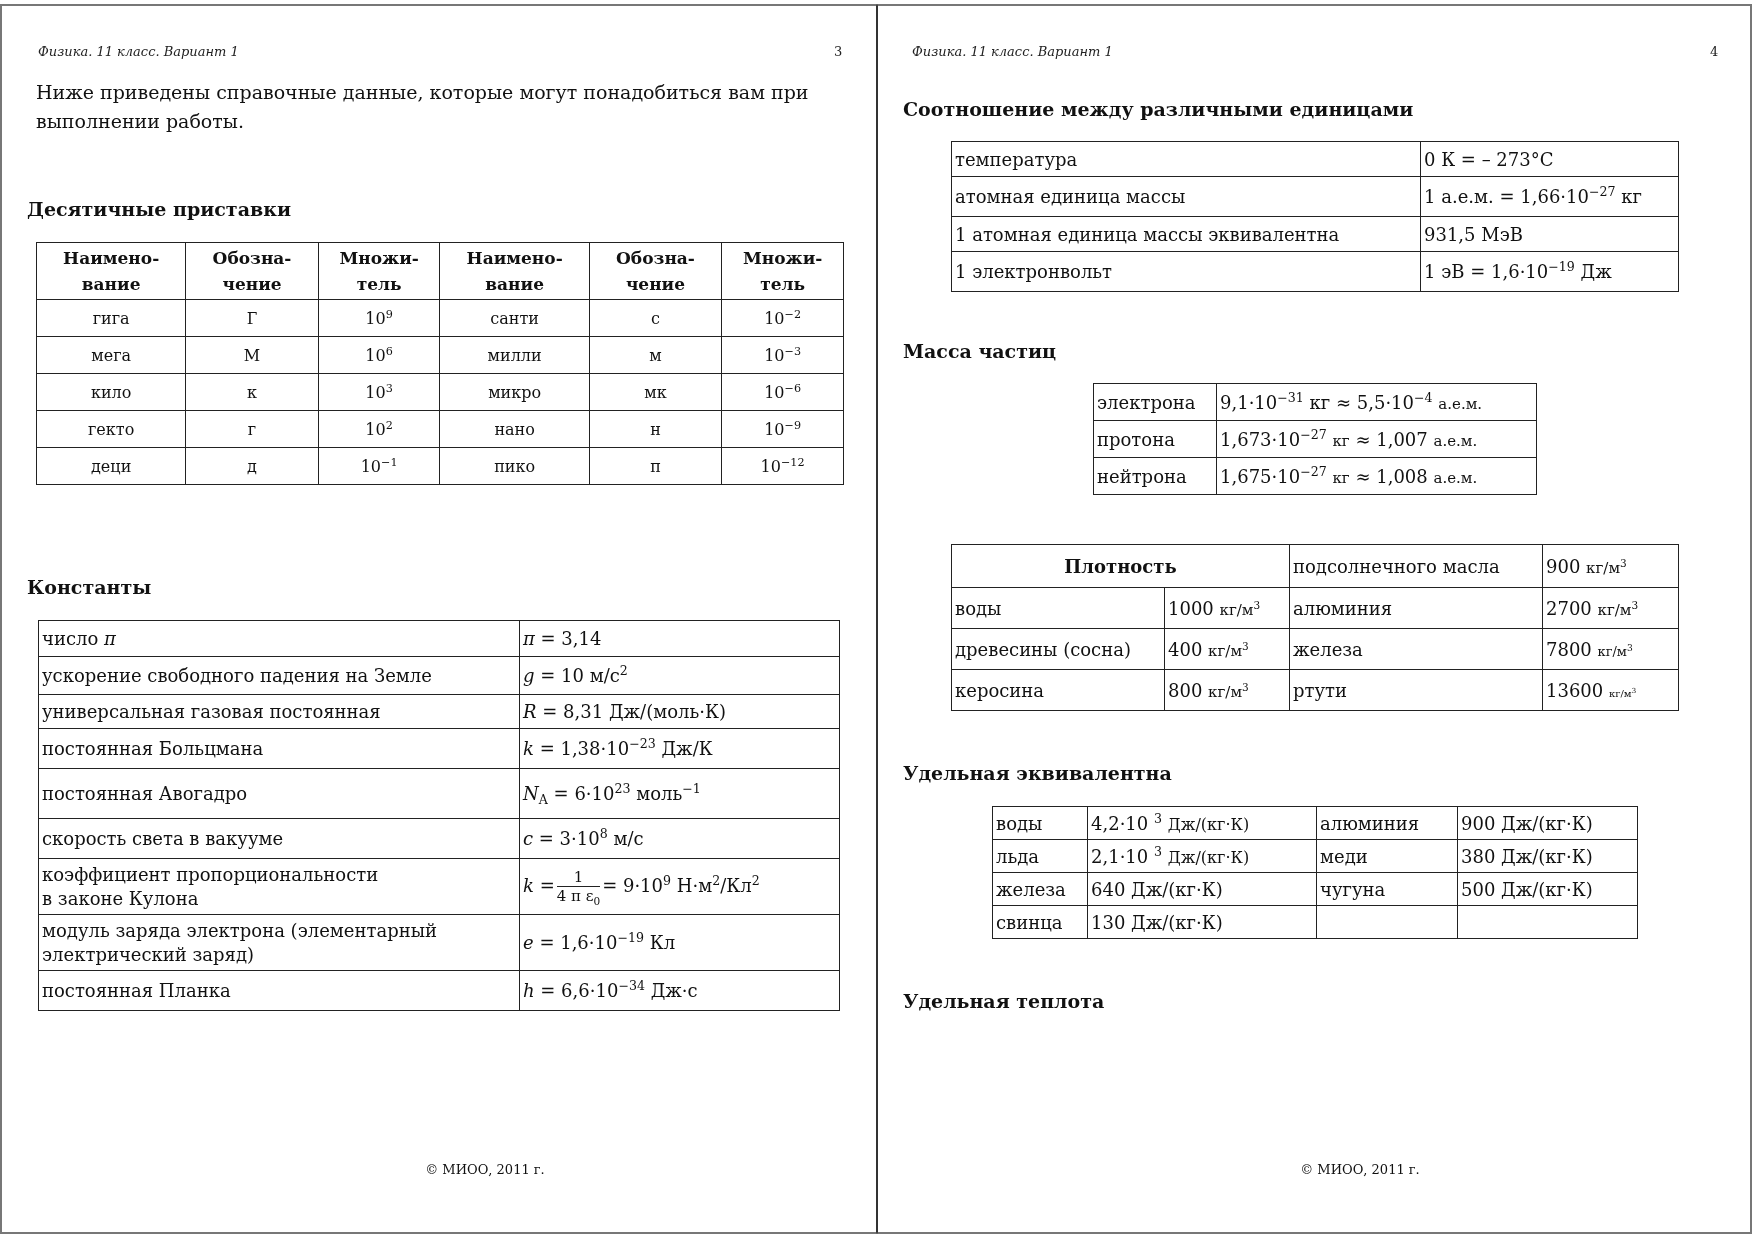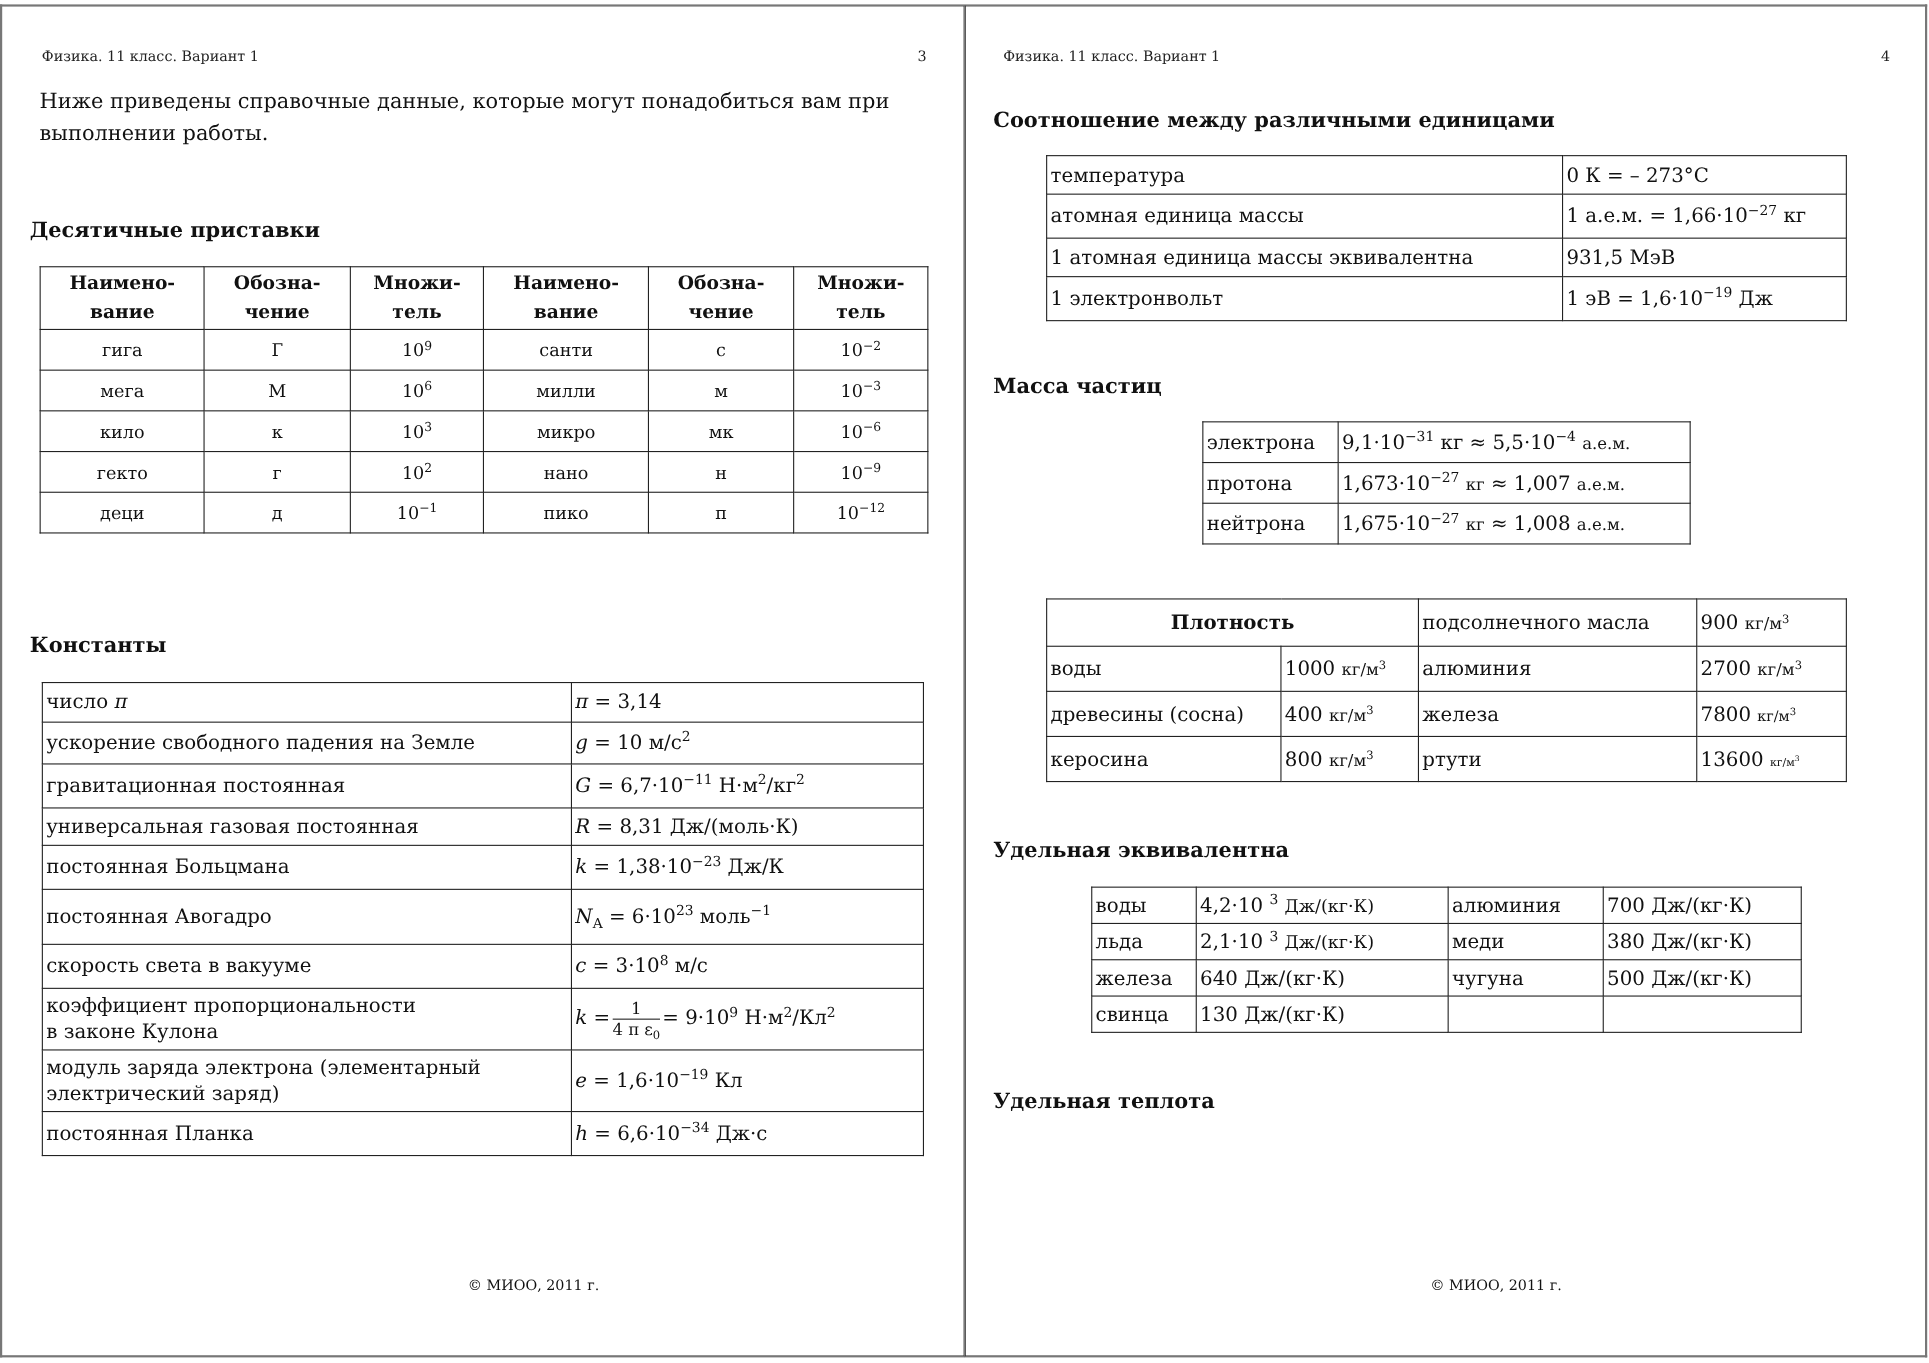--- a/index.html
+++ b/index.html
@@ -2,21 +2,21 @@
 <html><head>
 <meta charset="utf-8">
 <style>
   html, body { margin:0; padding:0; background:#ffffff; }
   body { width:1754px; height:1239px; position:relative; overflow:hidden;
          font-family:"DejaVu Serif","Liberation Serif",serif; color:#111; }
   .page { position:absolute; top:4px; height:1230px; background:#fff;
           border:2px solid #777; box-sizing:border-box; }
   #page-left { left:0; width:877px; border-right:1px solid #333; }
   #page-right { left:877px; width:875px; border-left:1px solid #333; }
-  .hdr { position:absolute; top:38px; font-size:13px; color:#222; }
+  .hdr { position:absolute; top:38px; font-size:13px; color:#222;font-style:italic; }
   .pno { position:absolute; top:38px; font-size:13px; color:#222; }
   .intro { position:absolute; left:34px; top:72px; width:800px; font-size:19px; line-height:29px; }
   .title { position:absolute; font-weight:bold; font-size:19px; text-align:left;padding-left:25px; }
   table { border-collapse:collapse; position:absolute; }
   td, th { border:1.5px solid #222; padding:0 3px; font-weight:normal; }
   sup { font-size:70%; vertical-align: 0.55em; line-height:0; }
   sub { font-size:70%; vertical-align:-0.35em; line-height:0; }
   i { font-style:italic; }
 
   
@@ -115,24 +115,20 @@
   <table id="const-table">
     <tbody>
       <tr style="height:36px">
         <td>число <i>π</i></td>
         <td><i>π</i> = 3,14</td>
       </tr>
       <tr style="height:38px">
         <td>ускорение свободного падения на Земле</td>
         <td><i>g</i> = 10 м/с<sup>2</sup></td>
       </tr>
-      <tr style="height:40px">
-        <td>гравитационная постоянная</td>
-        <td><i>G</i> = 6,7·10<sup>−11</sup> Н·м<sup>2</sup>/кг<sup>2</sup></td>
-      </tr>
       <tr style="height:34px">
         <td>универсальная газовая постоянная</td>
         <td><i>R</i> = 8,31 Дж/(моль·К)</td>
       </tr>
       <tr style="height:40px">
         <td>постоянная Больцмана</td>
         <td><i>k</i> = 1,38·10<sup>−23</sup> Дж/К</td>
       </tr>
       <tr style="height:50px">
         <td>постоянная Авогадро</td>
@@ -232,21 +228,21 @@
     </tbody>
   </table>
 
   <div class="title" style="left:0;width:875px;top:756px">Удельная эквивалентна</div>
   <table id="heat-table">
     <tbody>
       <tr>
         <td style="width:88px">воды</td>
         <td style="width:222px">4,2·10 <sup>3</sup> <span style="font-size:16px">Дж/(кг·К)</span></td>
         <td style="width:134px">алюминия</td>
-        <td>700 Дж/(кг·К)</td>
+        <td>900 Дж/(кг·К)</td>
       </tr>
       <tr>
         <td>льда</td>
         <td>2,1·10 <sup>3</sup> <span style="font-size:16px">Дж/(кг·К)</span></td>
         <td>меди</td>
         <td>380 Дж/(кг·К)</td>
       </tr>
       <tr>
         <td>железа</td>
         <td>640 Дж/(кг·К)</td>

